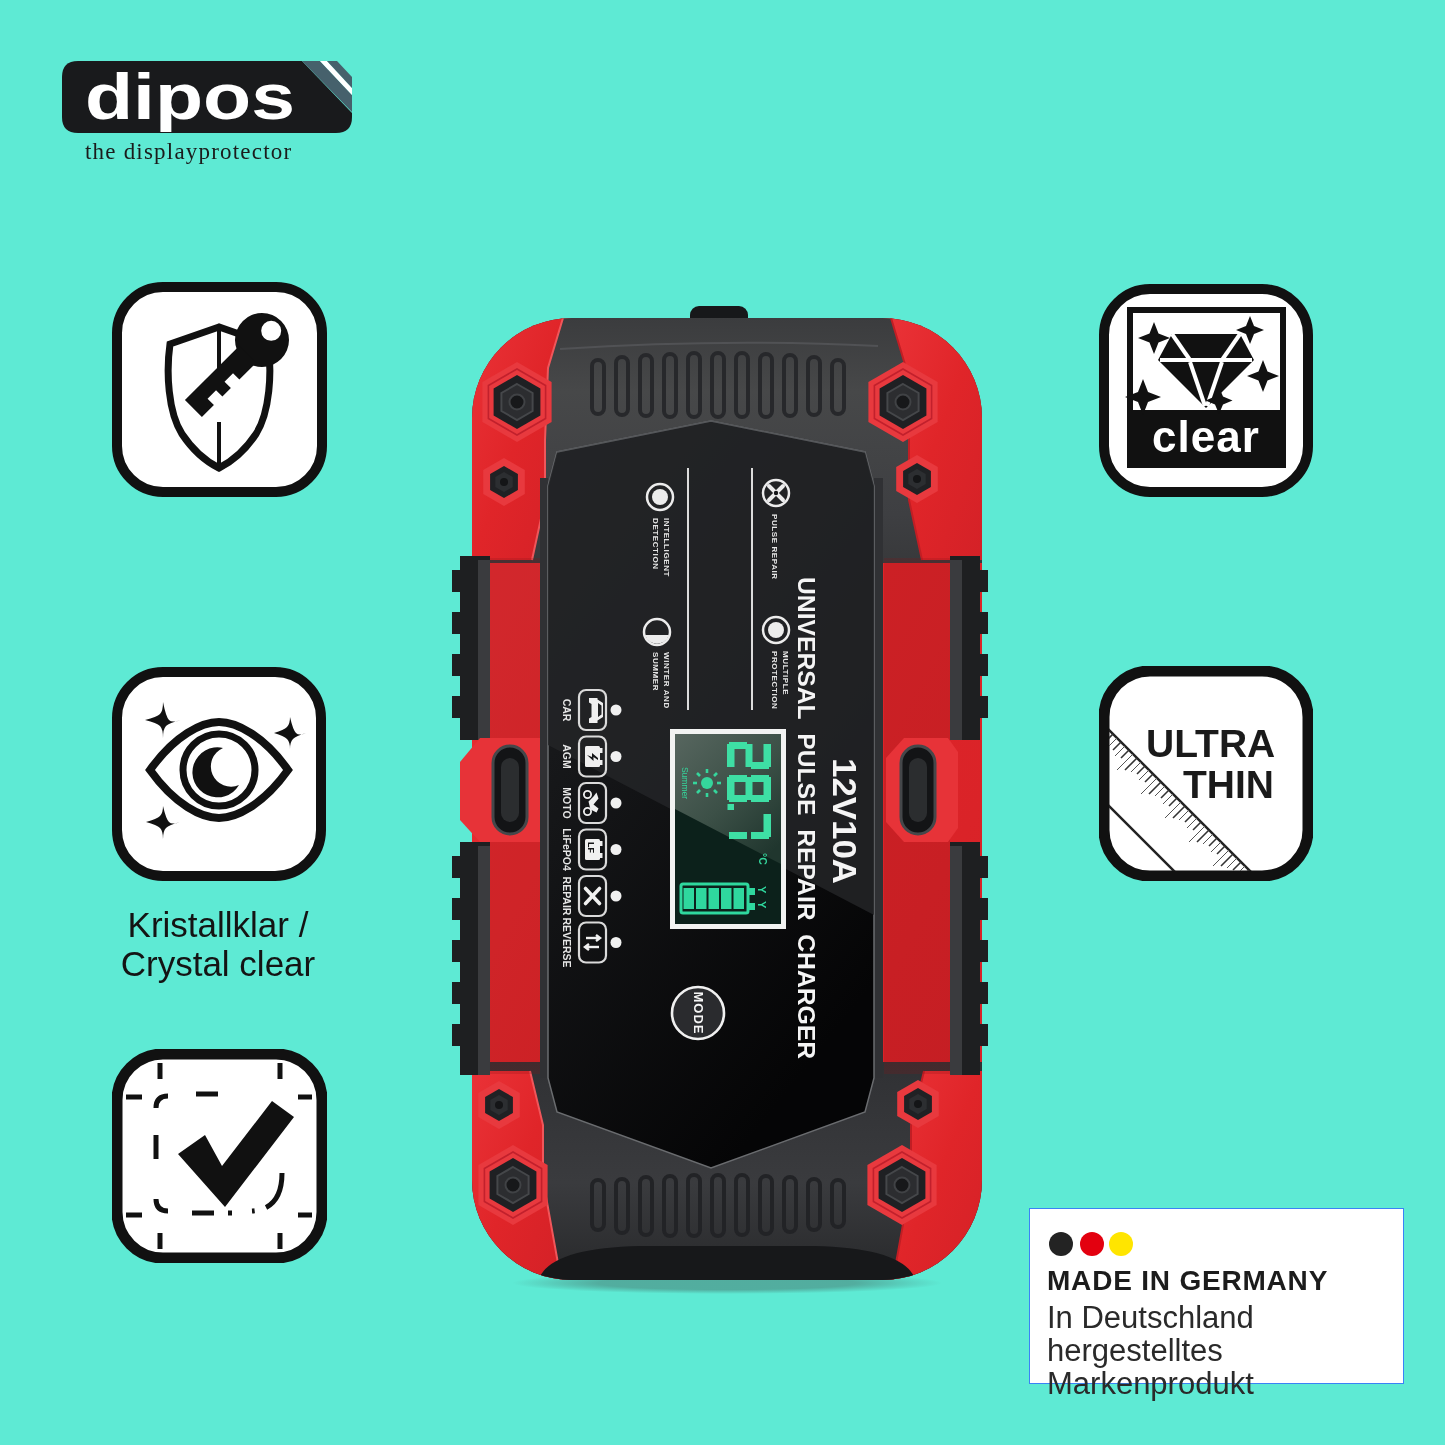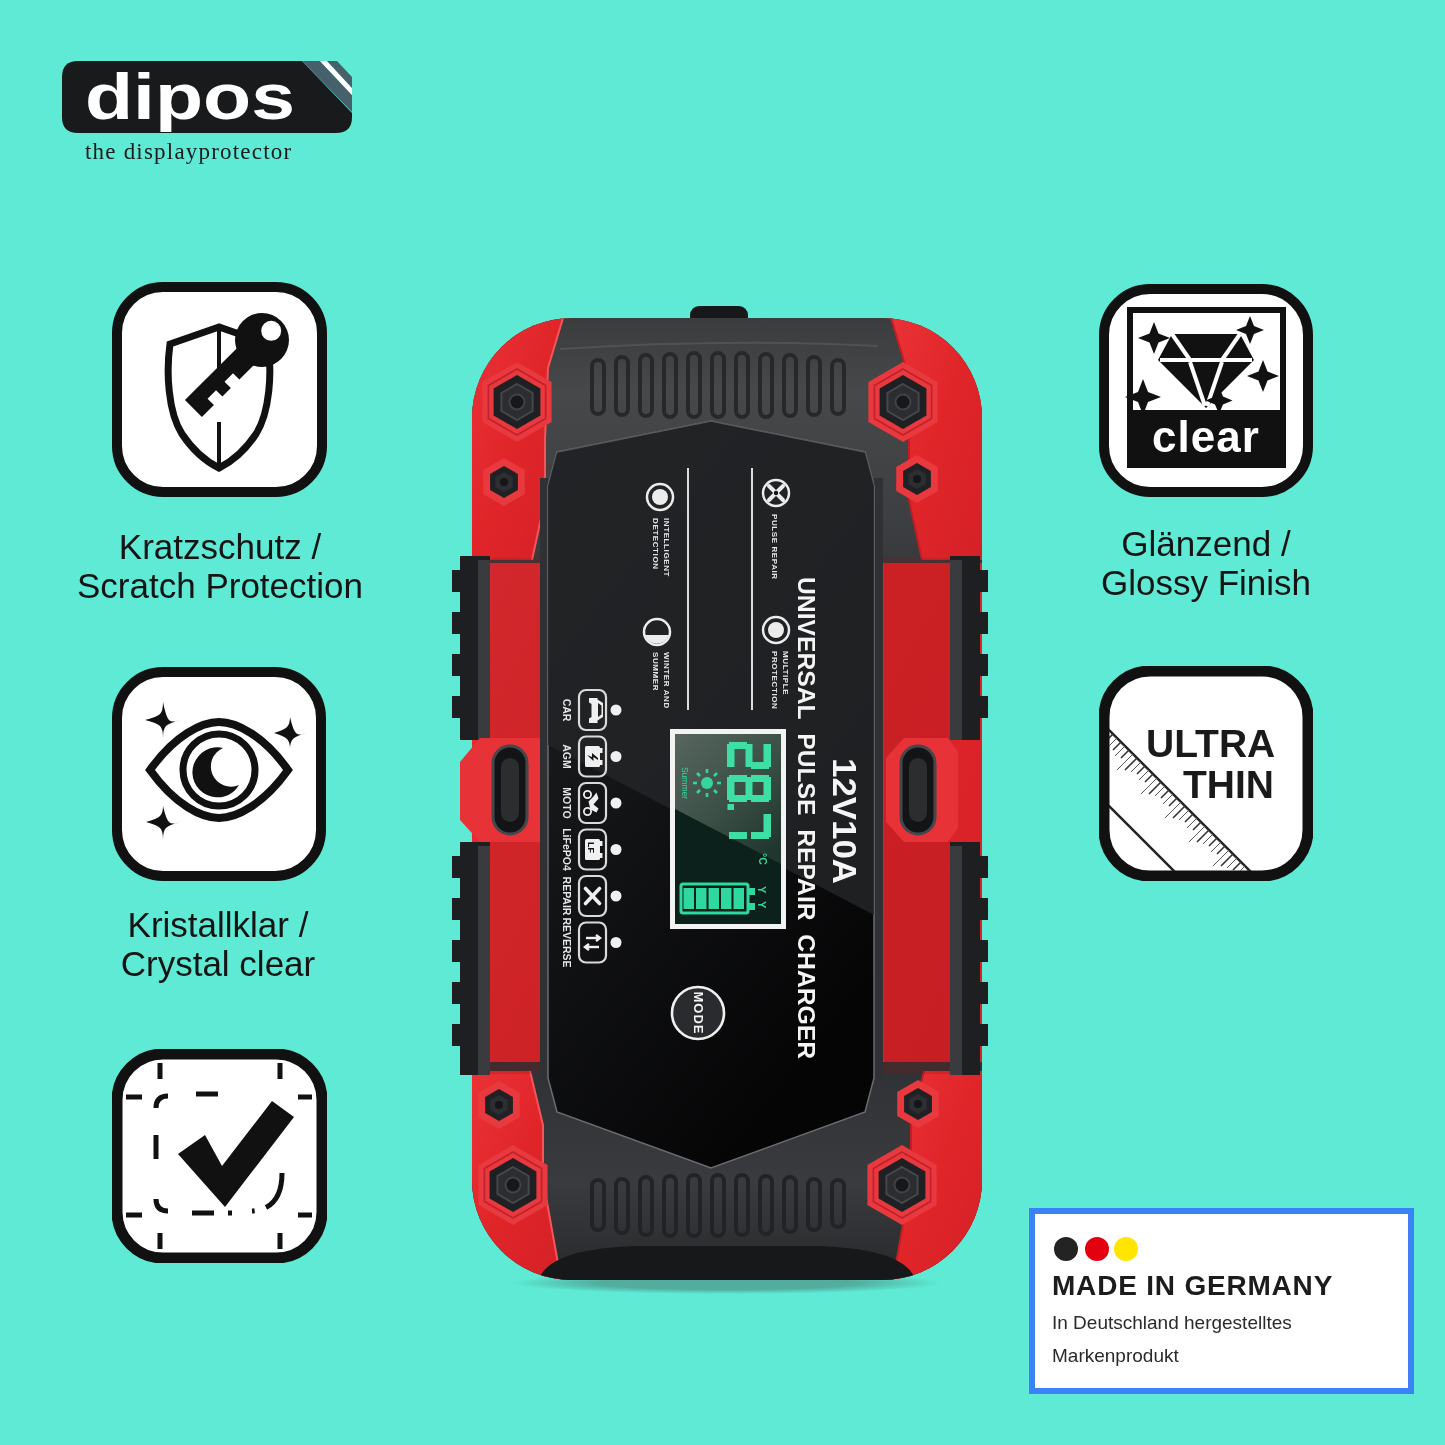--- a/index.html
+++ b/index.html
@@ -27,21 +27,20 @@
     <path d="M107,45 L58,62 C54,90 56,130 70,152 C82,170 95,180 107,186 C119,180 132,170 144,152 C158,130 160,90 156,62 Z"></path>
   </g>
   <line x1="107" y1="47" x2="107" y2="90" stroke="#111" stroke-width="4"></line>
   <line x1="107" y1="140" x2="107" y2="184" stroke="#111" stroke-width="4"></line>
   <g transform="rotate(45 150 58)" fill="#111">
     <circle cx="150" cy="58" r="27"></circle>
     <circle cx="150" cy="45" r="10" fill="#fff"></circle>
     <path d="M138,78 h24 v24 h-9 v12 h9 v12 h-9 v12 h9 v17 h-24 z"></path>
   </g>
 </svg>
-<div class="cap" style="left:40px;top:527px;">Kratzschutz /<br>Scratch Protection</div>
 
 <svg class="abs" style="left:112px;top:667px" width="214" height="214" viewBox="0 0 214 214">
   <rect x="5" y="5" width="204" height="204" rx="46" fill="#fff" stroke="#111" stroke-width="10"></rect>
   <path d="M38,103 C63,68 90,55 107,55 C124,55 151,68 176,103 C151,138 124,151 107,151 C90,151 63,138 38,103 Z" fill="none" stroke="#111" stroke-width="8"></path>
   <circle cx="107" cy="103" r="36" fill="none" stroke="#111" stroke-width="7"></circle>
   <path d="M111,81 A25,25 0 1 0 127,118 A20,20 0 0 1 111,81 Z" fill="#111"></path>
   <path d="M51,35 Q54,50 57,53 Q60,56 69,53 Q57,56 54,59 Q51,62 51,71 Q51,62 48,59 Q45,56 33,53 Q45,50 48,47 Q51,44 51,35 Z" fill="#111"></path>
   <path d="M178,50 Q181,63 184,66 Q187,69 194,66 Q184,69 181,72 Q178,75 178,82 Q178,75 175,72 Q172,69 162,66 Q172,63 175,60 Q178,57 178,50 Z" fill="#111"></path>
   <path d="M51,139 Q54,152 57,155 Q60,158 68,155 Q57,158 54,161 Q51,164 51,172 Q51,164 48,161 Q45,158 34,155 Q45,152 48,149 Q51,146 51,139 Z" fill="#111"></path>
 </svg>
@@ -84,21 +83,20 @@
     <line x1="123" y1="78" x2="108" y2="122"></line>
   </g>
   <g fill="#111">
     <path d="M55,38 l4.5,11.5 11.5,4.5 -11.5,4.5 -4.5,11.5 -4.5,-11.5 -11.5,-4.5 11.5,-4.5 z"></path>
     <path d="M151,32 l4,10 10,4 -10,4 -4,10 -4,-10 -10,-4 10,-4 z"></path>
     <path d="M44,95 l5,13 13,5 -13,5 -5,13 -5,-13 -13,-5 13,-5 z"></path>
     <path d="M164,76 l4.5,11.5 11.5,4.5 -11.5,4.5 -4.5,11.5 -4.5,-11.5 -11.5,-4.5 11.5,-4.5 z"></path>
     <path d="M120,103 l4,9.5 9.5,4 -9.5,4 -4,9.5 -4,-9.5 -9.5,-4 9.5,-4 z"></path>
   </g>
 </svg>
-<div class="cap" style="left:1026px;top:524px;">Glänzend /<br>Glossy Finish</div>
 
 <svg class="abs" style="left:1099px;top:666px" width="214" height="215" viewBox="0 0 214 215">
   <defs>
     <clipPath id="utclip">
           <rect x="10" y="10" width="194" height="195" rx="42"></rect>
         </clipPath>
   </defs>
   <rect x="5" y="5" width="204" height="205" rx="46" fill="#fff" stroke="#111" stroke-width="11"></rect>
   <g clip-path="url(#utclip)">
     <g stroke="#222" stroke-width="2.2" fill="none">
@@ -144,26 +142,26 @@
       <line x1="122" y1="176" x2="112" y2="186"></line>
           <line x1="130" y1="184" x2="114" y2="200"></line>
       <line x1="138" y1="192" x2="128" y2="202"></line>
           <line x1="146" y1="200" x2="136" y2="210"></line>
     </g>
   </g>
   <text x="47" y="91" font-size="39" font-weight="bold" fill="#1a1a1a" letter-spacing="0">ULTRA</text>
   <text x="84" y="132" font-size="39" font-weight="bold" fill="#1a1a1a" letter-spacing="0">THIN</text>
 </svg>
 
-<div class="abs" style="left:1029px;top:1208px;width:373px;height:174px;border:6px solid #3b82f6;background:#fff;">
+<div class="abs" style="left:1029px;top:1208px;width:373px;height:174px;border:1px solid #3b82f6;background:#fff;">
   <div class="abs" style="left:19px;top:23px;width:24px;height:24px;border-radius:50%;background:#232323;"></div>
   <div class="abs" style="left:50px;top:23px;width:24px;height:24px;border-radius:50%;background:#e3000f;"></div>
   <div class="abs" style="left:79px;top:23px;width:24px;height:24px;border-radius:50%;background:#ffe500;"></div>
   <div class="abs" style="left:17px;top:56px;font-size:28px;font-weight:bold;color:#1c1c1c;letter-spacing:0.8px;">MADE IN GERMANY</div>
-  <div class="abs" style="left:17px;top:92px;font-size:19px;color:#2a2a2a;line-height:33px;">In Deutschland hergestelltes<br>Markenprodukt</div>
+  <div class="abs" style="left:17px;top:92px;font-size:31px;color:#2a2a2a;line-height:33px;">In Deutschland hergestelltes<br>Markenprodukt</div>
 </div>
 
 <svg class="abs" style="left:440px;top:295px" width="570" height="1010" viewBox="440 295 570 1010">
 <defs>
   <clipPath id="dev">
           <rect x="472" y="318" width="510" height="962" rx="100"></rect>
         </clipPath>
   <linearGradient id="redg" x1="0" y1="0" x2="1" y2="1">
     <stop offset="0" stop-color="#ea3237"></stop>
           <stop offset="0.5" stop-color="#e02529"></stop>

